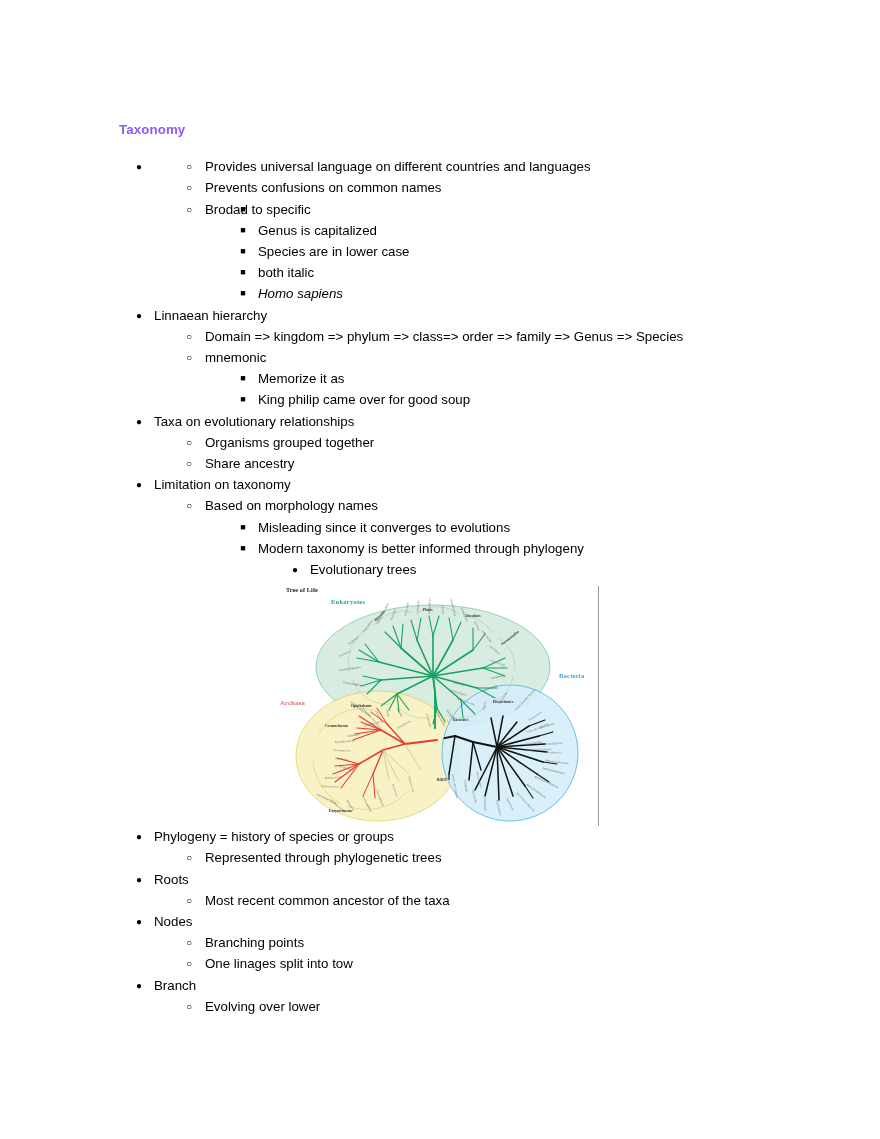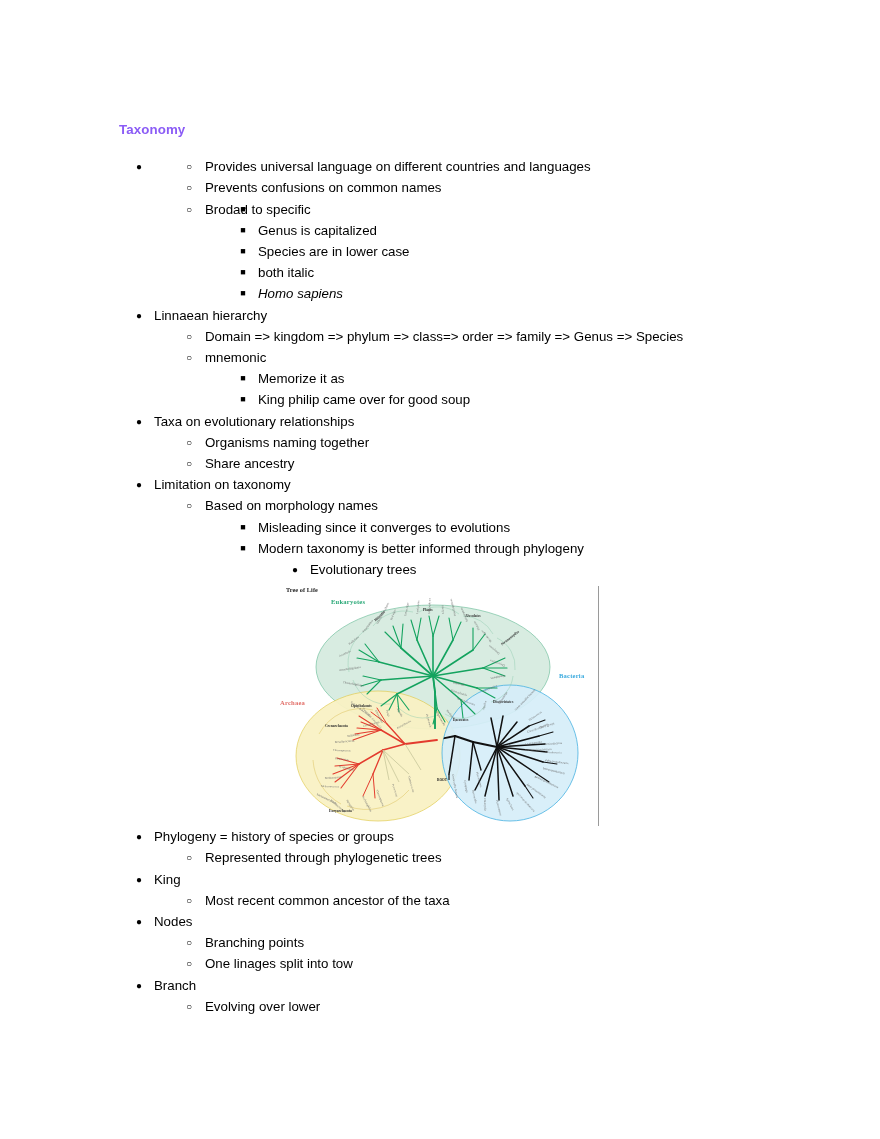--- a/index.html
+++ b/index.html
@@ -145,36 +145,36 @@
       <li class="li lvl3"><span class="marker">■</span><span>Genus is capitalized</span></li>
       <li class="li lvl3"><span class="marker">■</span><span>Species are in lower case</span></li>
       <li class="li lvl3"><span class="marker">■</span><span>both italic</span></li>
       <li class="li lvl3"><span class="marker">■</span><span class="italic">Homo sapiens</span></li>
       <li class="li lvl1"><span class="marker">●</span><span>Linnaean hierarchy</span></li>
       <li class="li lvl2"><span class="marker">○</span><span>Domain =&gt; kingdom =&gt; phylum =&gt; class=&gt; order =&gt; family =&gt; Genus =&gt; Species</span></li>
       <li class="li lvl2"><span class="marker">○</span><span>mnemonic</span></li>
       <li class="li lvl3"><span class="marker">■</span><span>Memorize it as</span></li>
       <li class="li lvl3"><span class="marker">■</span><span>King philip came over for good soup</span></li>
       <li class="li lvl1"><span class="marker">●</span><span>Taxa on evolutionary relationships</span></li>
-      <li class="li lvl2"><span class="marker">○</span><span>Organisms naming together</span></li>
+      <li class="li lvl2"><span class="marker">○</span><span>Organisms grouped together</span></li>
       <li class="li lvl2"><span class="marker">○</span><span>Share ancestry</span></li>
       <li class="li lvl1"><span class="marker">●</span><span>Limitation on taxonomy</span></li>
       <li class="li lvl2"><span class="marker">○</span><span>Based on morphology names</span></li>
       <li class="li lvl3"><span class="marker">■</span><span>Misleading since it converges to evolutions</span></li>
       <li class="li lvl3"><span class="marker">■</span><span>Modern taxonomy is better informed through phylogeny</span></li>
       <li class="li lvl4"><span class="marker">●</span><span>Evolutionary trees</span></li>
     </ul>
 
     <div style="height:246px"></div>
 
 
     <ul class="bullets">
       <li class="li lvl1"><span class="marker">●</span><span>Phylogeny = history of species or groups</span></li>
       <li class="li lvl2"><span class="marker">○</span><span>Represented through phylogenetic trees</span></li>
-      <li class="li lvl1"><span class="marker">●</span><span>King</span></li>
+      <li class="li lvl1"><span class="marker">●</span><span>Roots</span></li>
       <li class="li lvl2"><span class="marker">○</span><span>Most recent common ancestor of the taxa</span></li>
       <li class="li lvl1"><span class="marker">●</span><span>Nodes</span></li>
       <li class="li lvl2"><span class="marker">○</span><span>Branching points</span></li>
       <li class="li lvl2"><span class="marker">○</span><span>One linages split into tow</span></li>
       <li class="li lvl1"><span class="marker">●</span><span>Branch</span></li>
       <li class="li lvl2"><span class="marker">○</span><span>Evolving over lower</span></li>
     </ul>
 
   </div>
 

